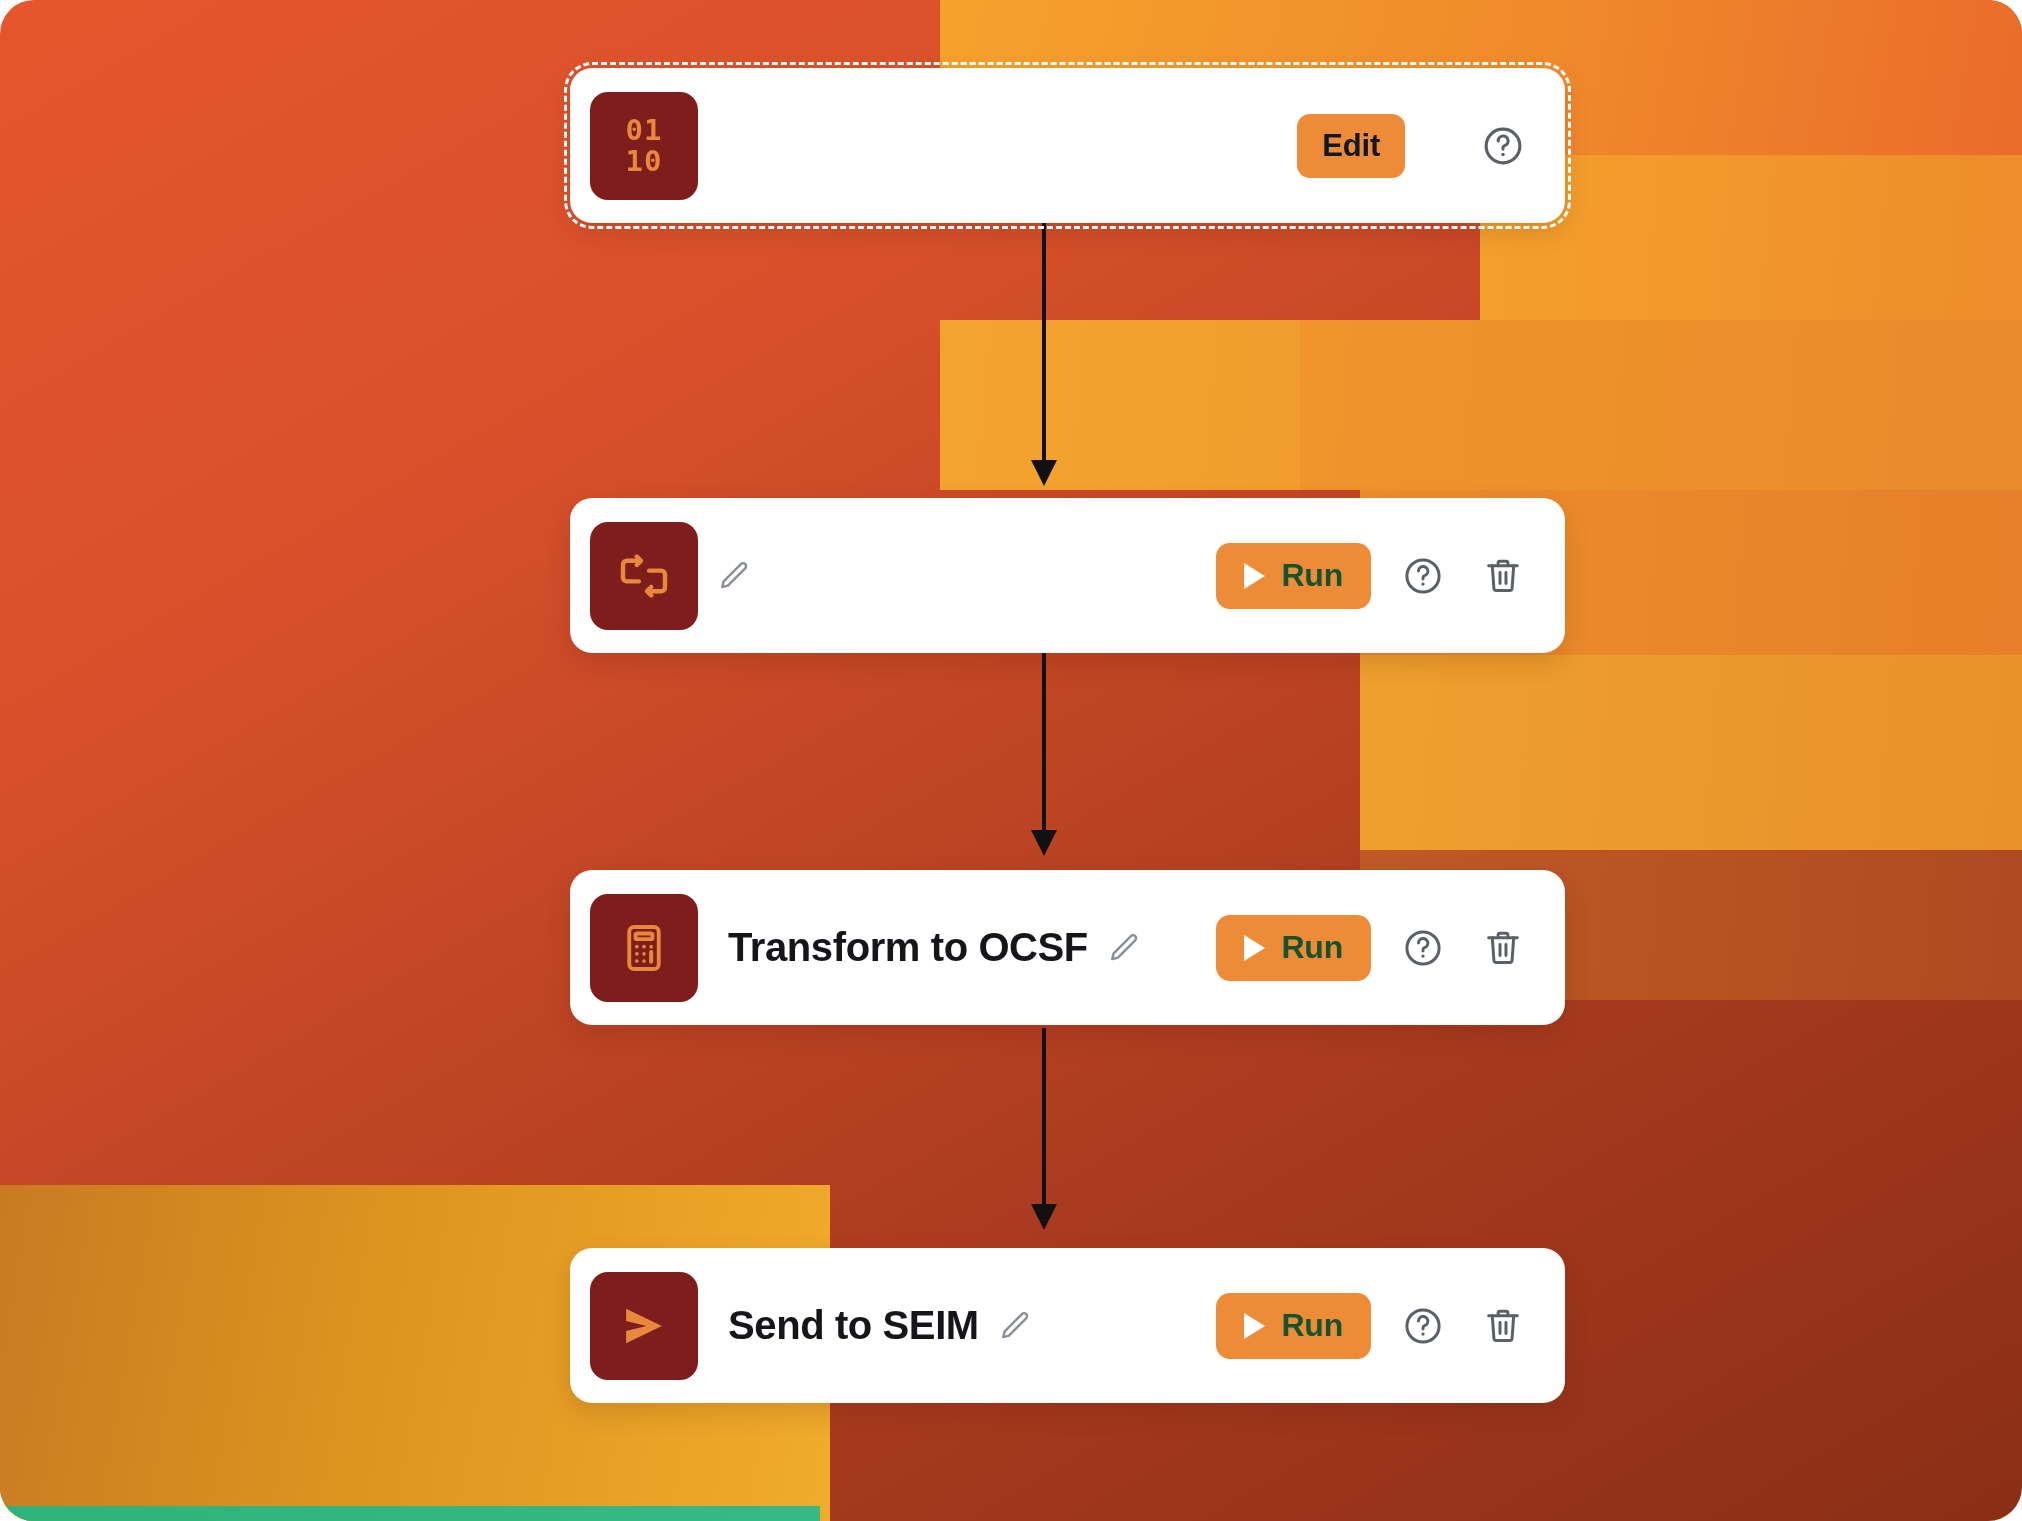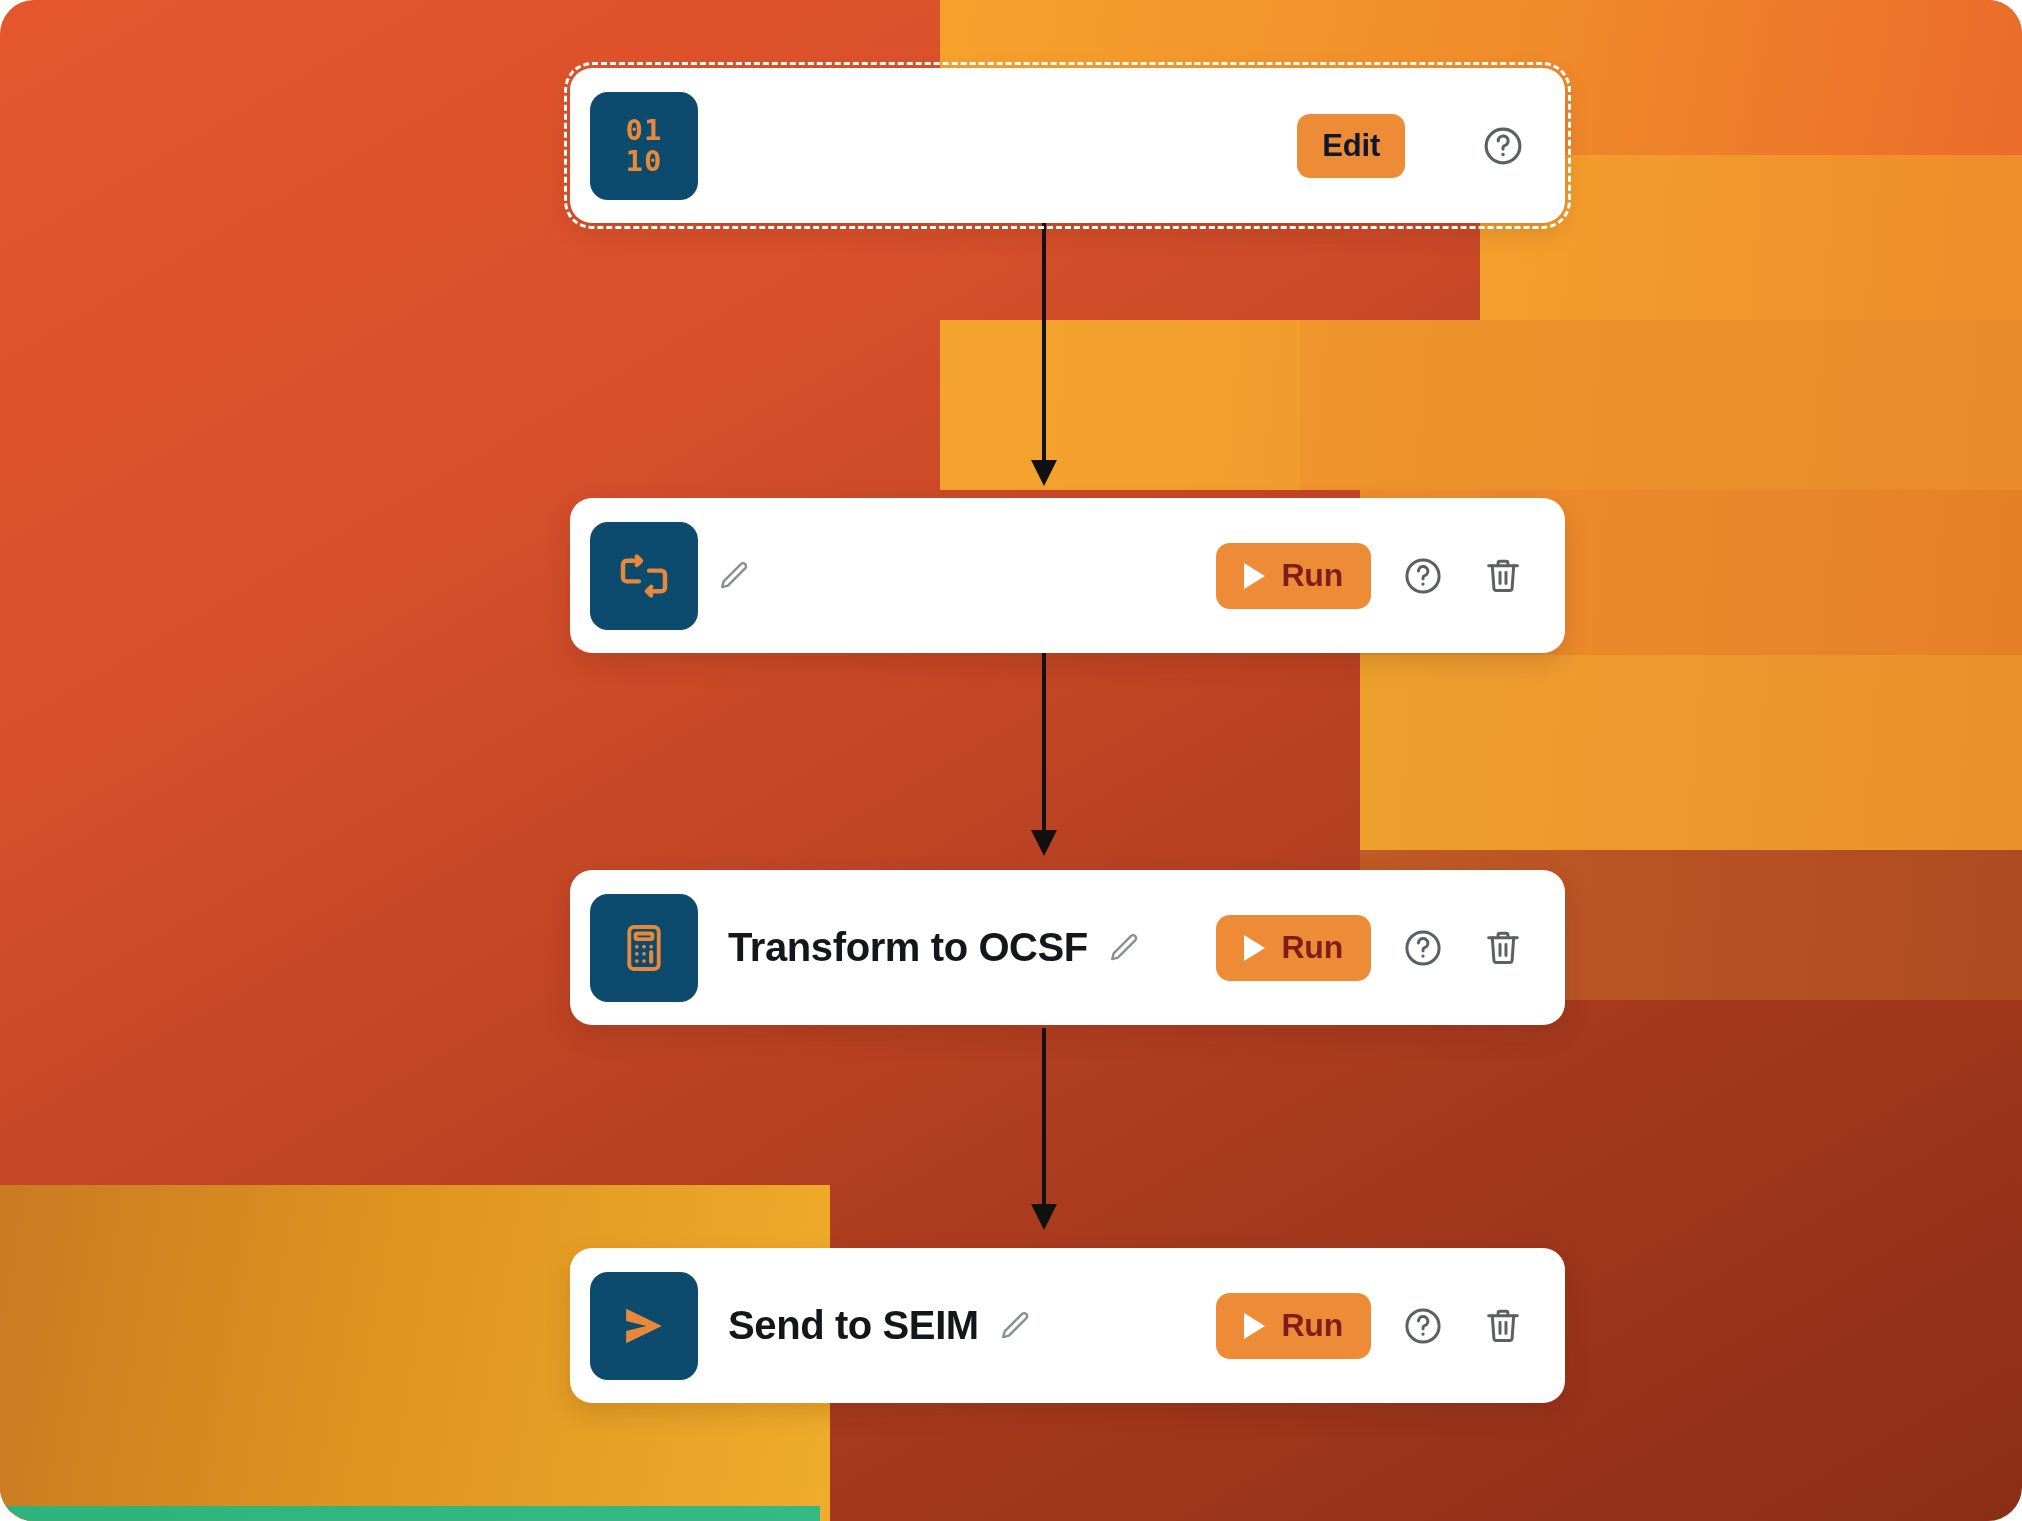--- a/index.html
+++ b/index.html
@@ -77,21 +77,21 @@
     outline-offset: 3px;
   }
   #card-1 { top: 68px; }
   #card-2 { top: 498px; }
   #card-3 { top: 870px; }
   #card-4 { top: 1248px; }
 
   .icon-tile {
     width: 108px; height: 108px;
     border-radius: 18px;
-    background: #0c4a6e;
+    background: #7f1d1d;
     display: flex; align-items: center; justify-content: center;
     flex: 0 0 auto;
   }
 
   .binary-icon {
     color: #E8883A;
     font-family: "DejaVu Sans Mono", monospace;
     font-weight: 700;
     font-size: 29px;
     line-height: 1.05;
@@ -120,21 +120,21 @@
     font-family: "Liberation Sans", sans-serif;
     font-size: 31px;
     font-weight: 600;
     padding: 14px 25px;
     cursor: pointer;
     letter-spacing: -0.2px;
   }
 
   .btn-run {
     background: #EE8B36;
-    color: #7f1d1d;
+    color: #14532d;
     border: none;
     border-radius: 14px;
     font-family: "Liberation Sans", sans-serif;
     font-size: 32px;
     font-weight: 600;
     height: 66px;
     padding: 0 28px;
     display: flex; align-items: center; gap: 16px;
     cursor: pointer;
     letter-spacing: -0.2px;

